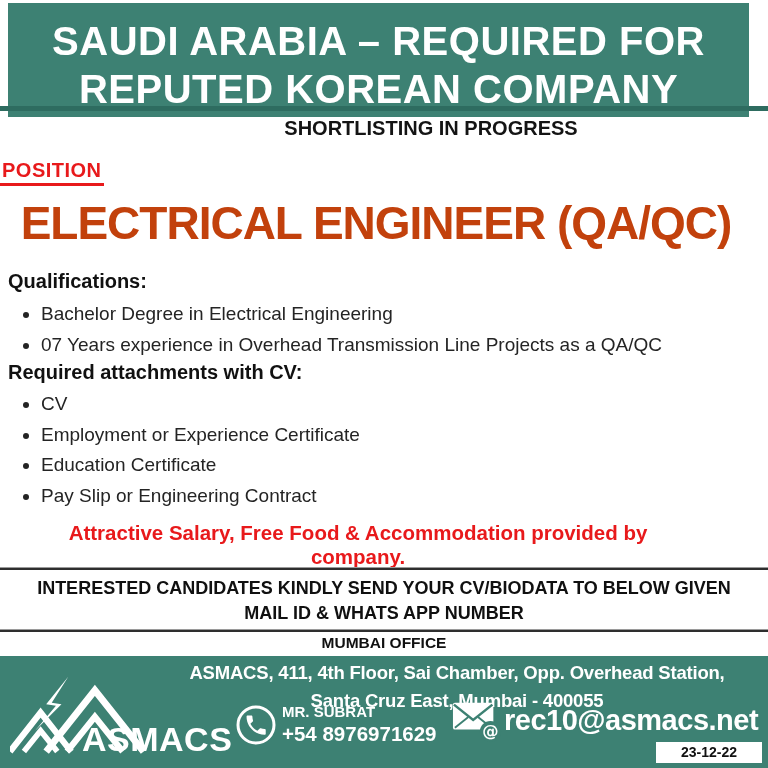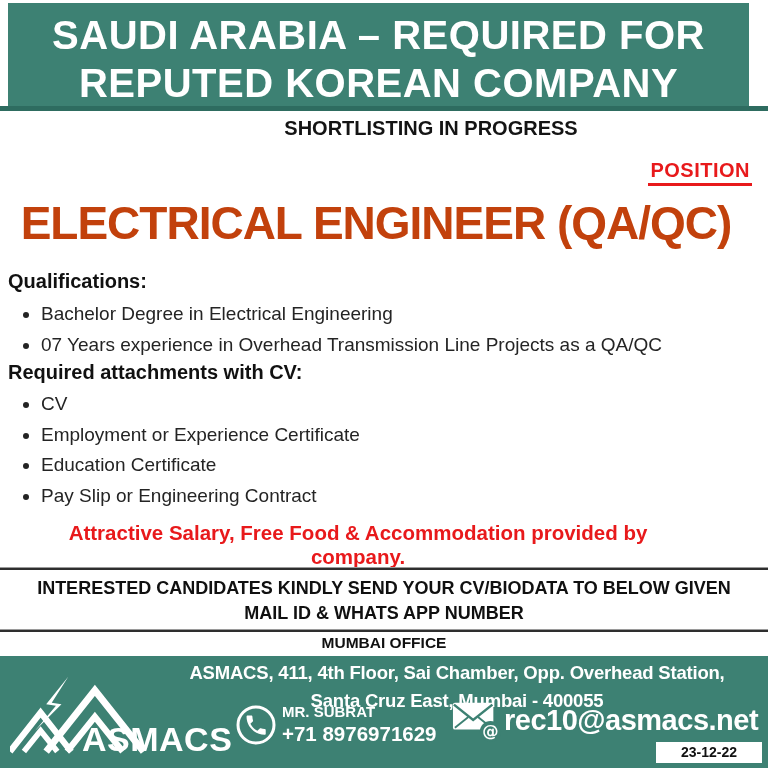--- a/index.html
+++ b/index.html
@@ -1,27 +1,27 @@
 <!DOCTYPE html>
 <html><head>
 <meta charset="utf-8">
 <style>
   html,body{margin:0;padding:0;}
   body{width:768px;height:768px;background:#fff;font-family:"Liberation Sans",sans-serif;position:relative;overflow:hidden;}
   .poster{position:absolute;inset:0;}
 
   .header{position:absolute;top:3px;left:8px;right:19px;height:100px;background:#3d8173;
           color:#fff;text-align:center;font-weight:bold;font-size:40px;line-height:48px;
-          letter-spacing:.5px;padding-top:8px;}
+          letter-spacing:.5px;padding-top:14px;}
   .header-bar{position:absolute;top:106px;left:0;width:768px;height:5px;background:#2e6c60;}
 
   .status{position:absolute;top:117px;left:0;width:768px;text-align:center;
           font-size:20px;font-weight:bold;color:#141414;margin-left:47px;}
 
-  .position-wrap{position:absolute;top:159px;left:0;width:752px;text-align:right;}
+  .position-wrap{position:absolute;top:159px;left:0;width:752px;text-align:left;}
   .position-label{display:inline-block;color:#e8191b;font-size:20px;font-weight:bold;
           border-bottom:3px solid #e8191b;padding:0 2px 1px;letter-spacing:.5px;}
 
   .main-title{position:absolute;top:196px;left:0;width:752px;text-align:center;
           font-size:46px;font-weight:bold;color:#c2410c;letter-spacing:-1px;white-space:nowrap;}
 
   .sec-heading{position:absolute;left:8px;font-size:20px;font-weight:bold;color:#111;}
   .qual-heading{top:270px;}
   .attach-heading{top:361px;}
 
@@ -126,21 +126,21 @@
 
     <div class="phone-group">
       <svg class="phone-icon" viewBox="0 0 24 24">
         <circle cx="12" cy="12" r="10.8" stroke="#fff" stroke-width="1.8" fill="none"></circle>
         <g transform="translate(4.4 4.4) scale(0.64)">
           <path fill="#fff" d="M6.62 10.79c1.44 2.83 3.76 5.14 6.59 6.59l2.2-2.2c.27-.27.67-.36 1.02-.24 1.12.37 2.33.57 3.57.57.55 0 1 .45 1 1V20c0 .55-.45 1-1 1-9.39 0-17-7.61-17-17 0-.55.45-1 1-1h3.5c.55 0 1 .45 1 1 0 1.25.2 2.45.57 3.57.11.35.03.74-.24 1.02l-2.21 2.2z"></path>
         </g>
       </svg>
       <div class="contact-col">
         <span class="contact-name">MR. SUBRAT</span>
-        <span class="phone-number">+71 8976971629</span>
+        <span class="phone-number">+54 8976971629</span>
       </div>
     </div>
 
     <div class="email-group">
       <svg class="email-icon" viewBox="0 0 52 46">
         <rect x="1" y="5" width="42" height="28" rx="2" fill="#fff"></rect>
         <polyline points="2,7 22,23 42,7" stroke="#3d8173" stroke-width="2.6" fill="none"></polyline>
         <line x1="3" y1="31" x2="17" y2="20" stroke="#3d8173" stroke-width="2"></line>
         <line x1="41" y1="31" x2="27" y2="20" stroke="#3d8173" stroke-width="2"></line>
         <circle cx="40" cy="35" r="11" fill="#3d8173"></circle>

